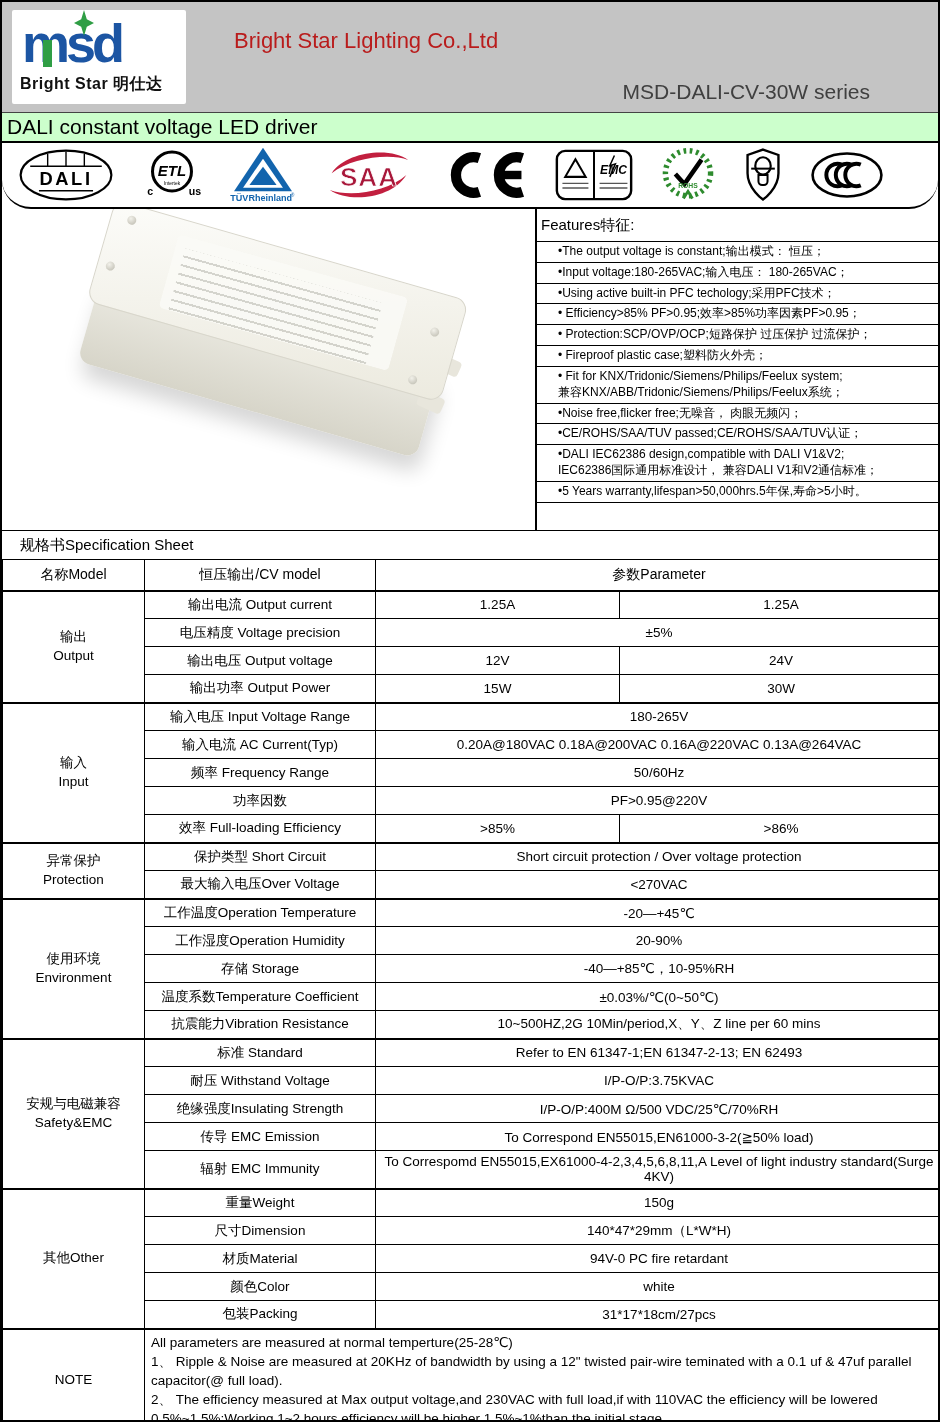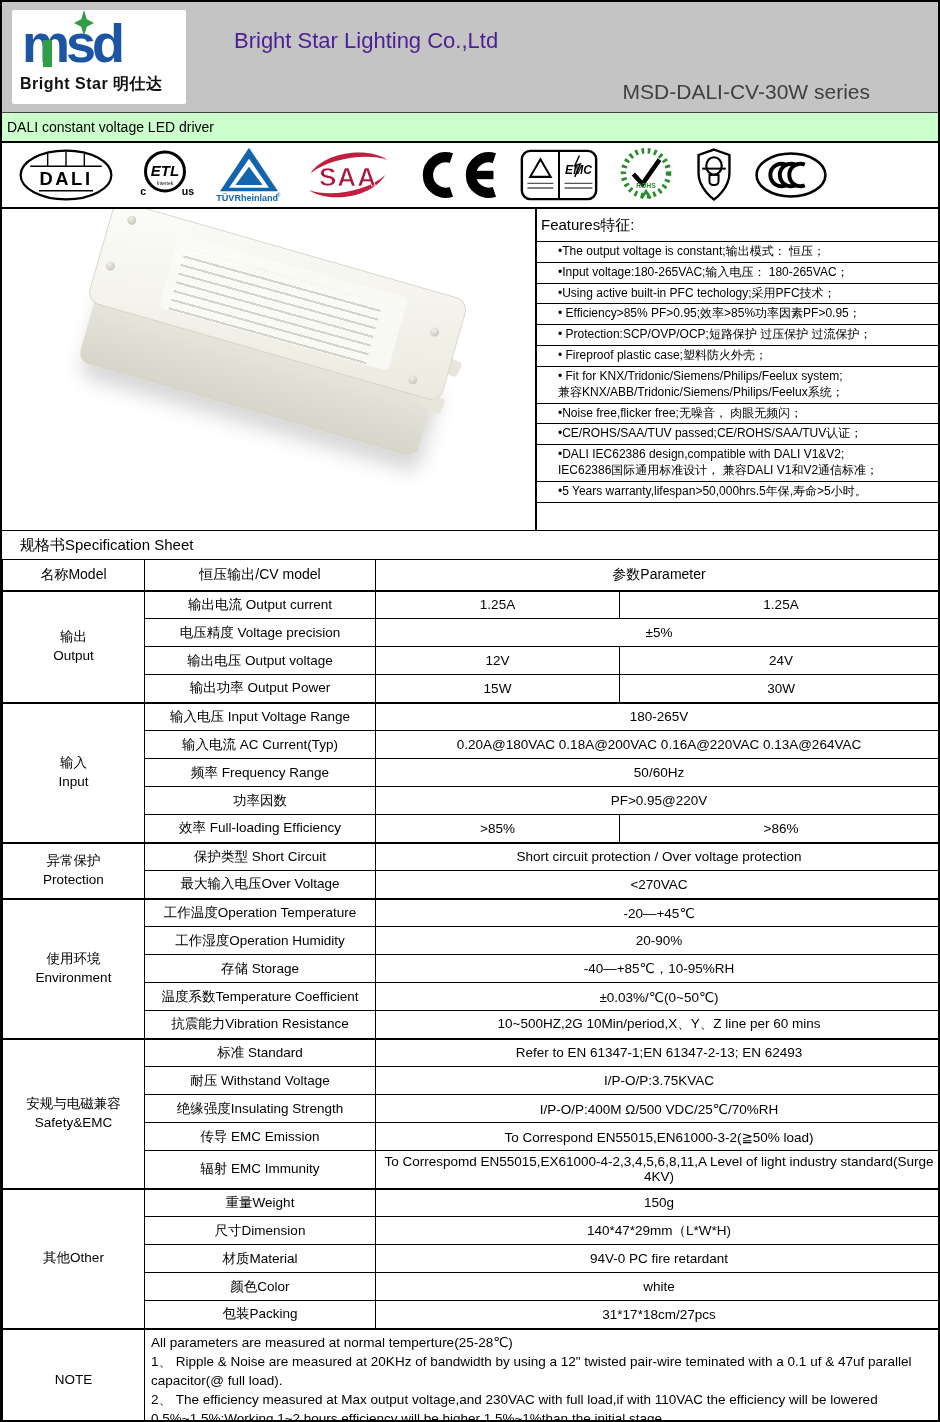--- a/index.html
+++ b/index.html
@@ -11,28 +11,28 @@
   }
   
   .hdr { height:111px; background:#c4c4c4; position:relative; border-bottom:1px solid #444; }
   .logo-box { position:absolute; left:10px; top:8px; width:174px; height:94px; background:#fff; border-radius:2px; }
   .logo-mark { position:relative; height:64px; padding-left:10px; }
   .logo-word { font-size:54px; font-weight:900; letter-spacing:-4px; color:#1c55a3; line-height:66px; font-style:normal; }
   .logo-greenbar { position:absolute; left:31px; top:30px; width:9px; height:27px; background:#2f9e45; }
   .logo-star { position:absolute; left:62px; top:0px; width:20px; height:26px; background:#2f9e45;
     clip-path:polygon(50% 0,64% 36%,100% 50%,64% 64%,50% 100%,36% 64%,0 50%,36% 36%); }
   .logo-sub { font-size:16px; font-weight:bold; color:#111; padding-left:8px; letter-spacing:.5px; }
-  .company { position:absolute; left:232px; top:26px; font-size:22px; color:#4c1d95; }
+  .company { position:absolute; left:232px; top:26px; font-size:22px; color:#b91c1c; }
   .series { position:absolute; right:68px; top:78px; font-size:21px; color:#404040; }
   
   .banner { height:30px; background:#ccffcc; border-bottom:2px solid #000; display:flex; align-items:center;
-    font-size:14px; padding-left:5px; }
+    font-size:21px; padding-left:5px; }
   
   .certs { height:66px; background:#fff; border-bottom:2px solid #000; display:flex; align-items:center;
-    gap:20px; padding-left:16px; }
+    gap:27px; padding-left:16px;border-radius:29px; }
   .certs svg { display:block; }
   
   .content { display:flex; height:322px; border-bottom:1px solid #000; }
   .imgcell { width:535px; position:relative; border-right:2px solid #000; background:#fff; overflow:hidden; }
   .driver { position:absolute; left:80px; top:38px; width:372px; height:190px; transform:rotate(16deg); }
   .drv-side { position:absolute; left:8px; top:80px; width:352px; height:86px;
     background:linear-gradient(180deg,#ecebe3,#d7d5c9); border-radius:12px;
     box-shadow:6px 14px 20px rgba(0,0,0,.16); }
   .drv-top { position:absolute; left:0; top:0; width:368px; height:106px;
     background:linear-gradient(165deg,#fcfcf9,#eceadf); border:1px solid #d8d6cb; border-radius:13px; }

